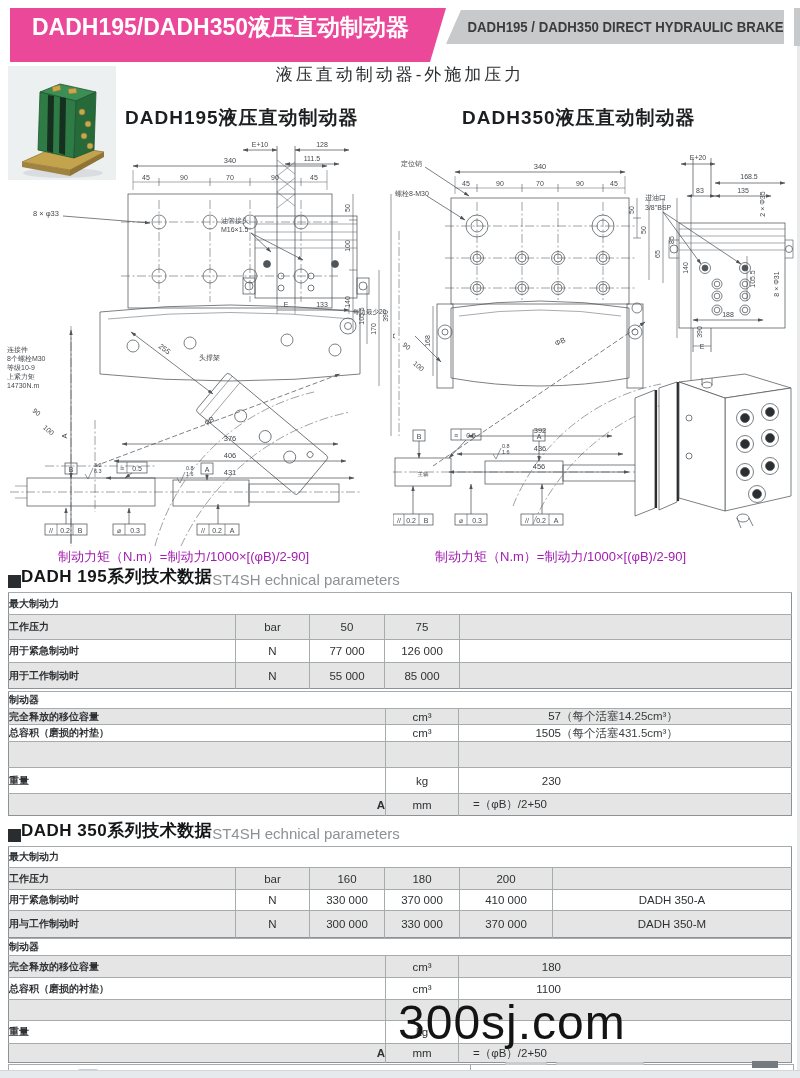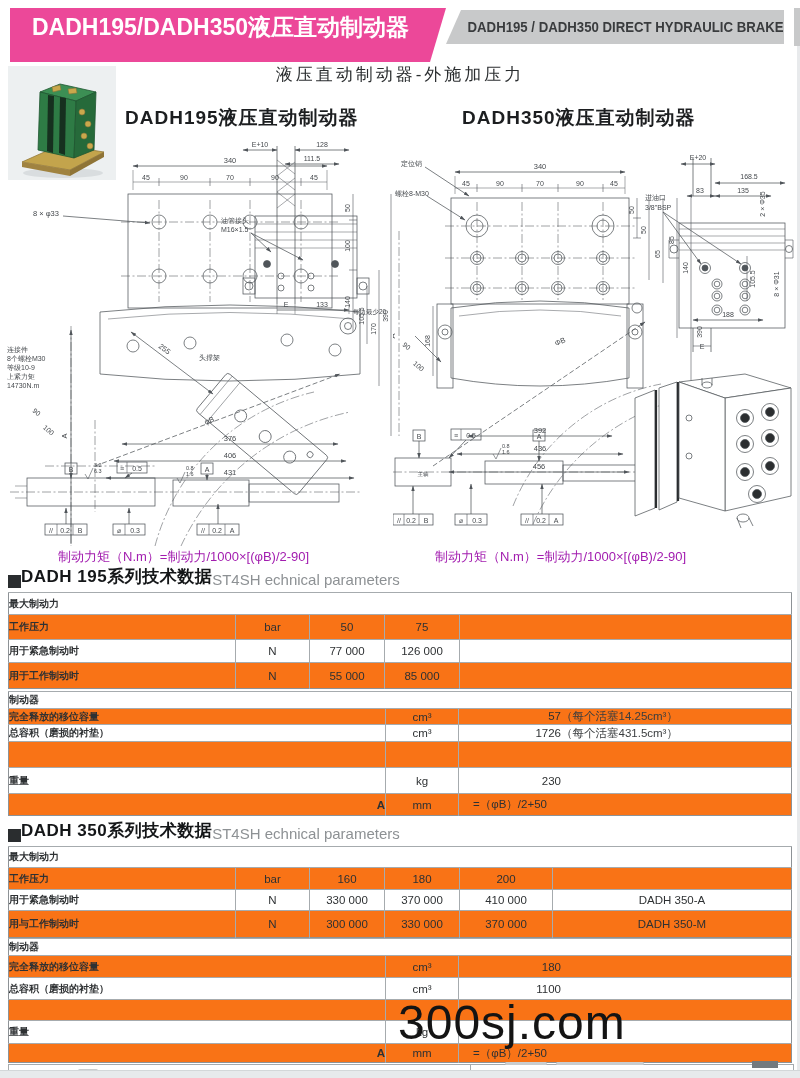--- a/index.html
+++ b/index.html
@@ -21,21 +21,21 @@
   .formula{font-size:13px;font-weight:normal;color:#a21caf;white-space:nowrap}
   
   .sec{left:8px;height:22px;display:flex;align-items:flex-end;}
   .bullet{width:13px;height:13px;background:#2a2d2f}
   .sec .cn{font-size:17px;font-weight:bold;color:#141618;letter-spacing:.5px}
   .sec .en{font-size:15px;color:#8d9194}
   
   table.tbl{position:absolute;left:8px;width:784px;border-collapse:collapse;table-layout:fixed;
     font-size:11.5px;color:#2e3133;border:1px solid #8d9296;background:#fff}
   table.tbl td{border-top:1px solid #a6abae;padding:0;overflow:hidden;white-space:nowrap}
-  tr.g{background:#f97316}
+  tr.g{background:#e5e5e5}
   td.p{padding-left:36px;font-weight:bold;font-size:10px}
   td.pr{text-align:right;padding-right:14px;font-weight:bold}
   td.c{text-align:center}
   .bl{border-left:1px solid #a6abae!important}.br{border-right:1px solid #a6abae!important}
   .valwrap{display:inline-block;width:88px;padding-left:14px;text-align:right}
   .note{color:#3a3d3f}
   
   .wm{left:398px;top:995px;font-size:48px;color:#141414;letter-spacing:1px;z-index:30}
   
   .bstrip{left:0;top:1070px;width:800px;height:8px;background:#e7eaec;border-top:1px solid #d3d7d9}
@@ -476,21 +476,21 @@
         <td class="p" colspan="3">制动器</td>
       </tr>
   <tr class="g" style="height:16px">
     <td class="p">完全释放的移位容量</td>
     <td class="c bl br">cm³</td>
     <td><span class="valwrap">57</span><span class="note">（每个活塞14.25cm³）</span></td>
       </tr>
   <tr style="height:17px">
     <td class="p">总容积（磨损的衬垫）</td>
     <td class="c bl br">cm³</td>
-    <td><span class="valwrap">1726</span><span class="note">（每个活塞431.5cm³）</span></td>
+    <td><span class="valwrap">1505</span><span class="note">（每个活塞431.5cm³）</span></td>
       </tr>
   <tr class="g" style="height:26px">
         <td class="p"></td>
         <td class="c bl br"></td>
         <td></td>
       </tr>
   <tr style="height:26px">
     <td class="p">重量</td>
     <td class="c bl br">kg</td>
     <td><span class="valwrap">230</span></td>

